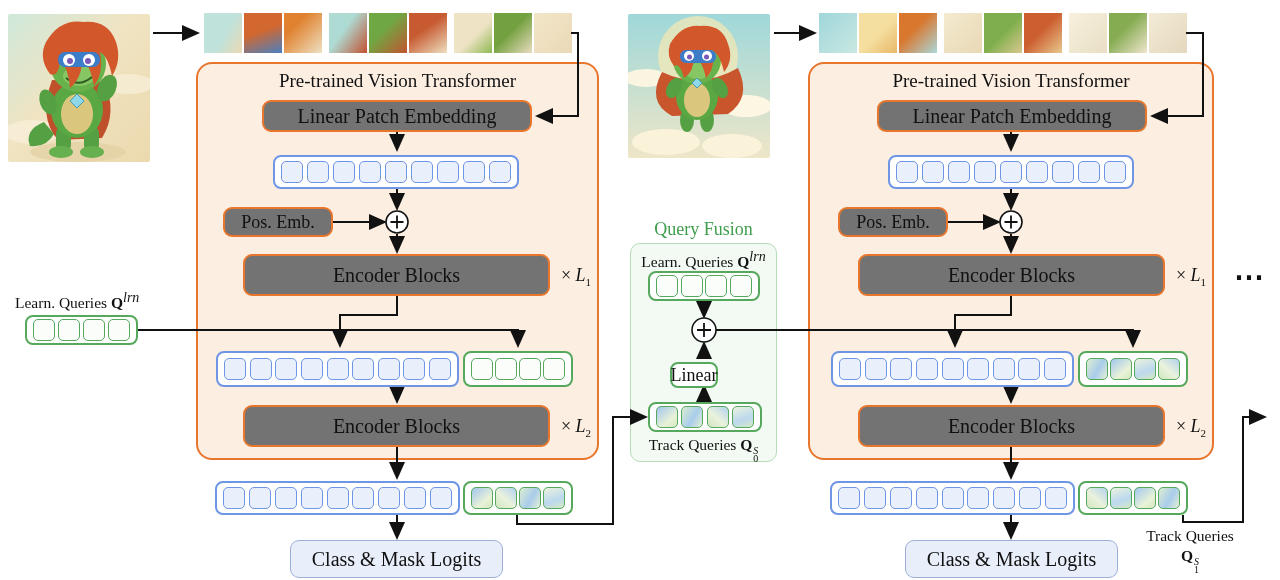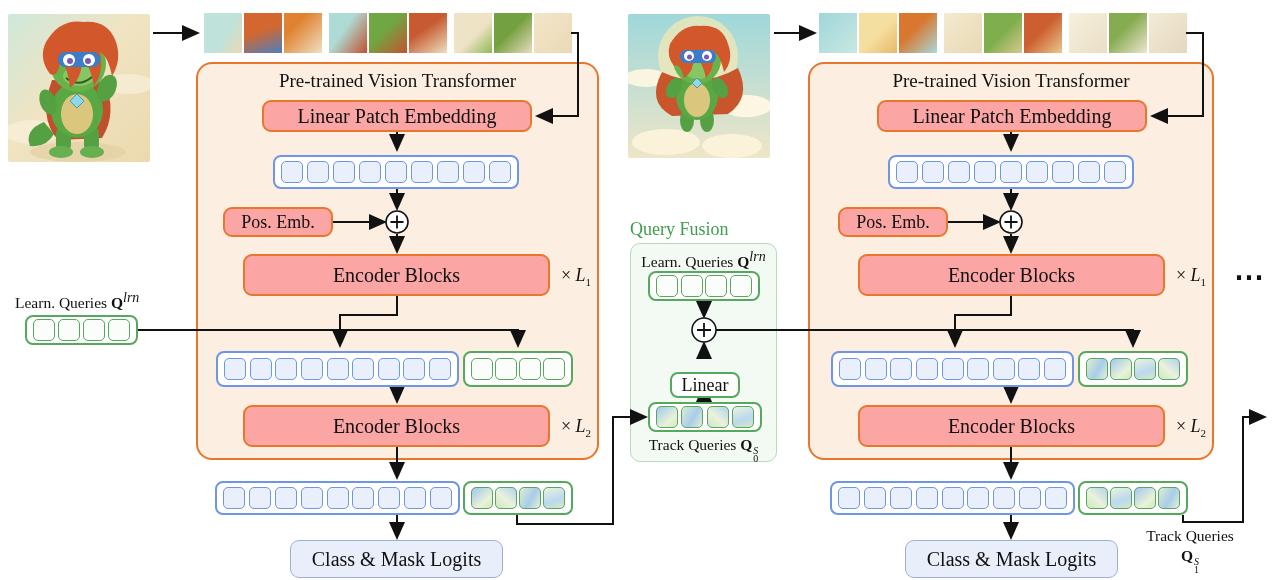--- a/index.html
+++ b/index.html
@@ -1,21 +1,21 @@
 <!DOCTYPE html>
 <html><head>
 <meta charset="utf-8">
 <style>
   html,body{margin:0;padding:0;background:#ffffff;}
   body{font-family:"Liberation Serif", serif; color:#111;}
   #stage{position:relative;width:1280px;height:580px;background:#fff;overflow:hidden;}
 
   
   .panel{position:absolute;background:#FCEFE2;border:2px solid #E8762C;border-radius:16px;box-sizing:border-box;}
-  .obox{position:absolute;background:#fca5a5;border:2px solid #E8762C;border-radius:9px;box-sizing:border-box;
+  .obox{position:absolute;background:#737373;border:2px solid #E8762C;border-radius:9px;box-sizing:border-box;
         display:flex;align-items:center;justify-content:center;font-size:20px;}
   .obox.small{font-size:18px;}
 
   
   .trow{position:absolute;background:#fff;border-radius:8px;box-sizing:border-box;
         display:flex;align-items:center;justify-content:space-between;padding:0 6px;}
   .trow.b{border:2px solid #6E96E5;}
   .trow.g{border:2px solid #56A95C;}
   .tok{display:inline-block;width:22px;height:22px;border-radius:5px;box-sizing:border-box;}
   .tok.blue{background:#E9F0FC;border:1.5px solid #6E96E5;}
@@ -28,21 +28,21 @@
   
   .strip{position:absolute;display:flex;}
   .patch{width:38px;height:40px;display:inline-block;margin-left:2px;}
   .patch:first-child{margin-left:0;}
   .patch.grp{margin-left:7px;}
 
   
   .lbl{position:absolute;font-size:17px;white-space:nowrap;}
   .lbl.c{text-align:center;}
   .title{position:absolute;font-size:19px;text-align:center;}
-  .qf-title{position:absolute;font-size:18px;color:#3F9E4D;}
+  .qf-title{position:absolute;font-size:18px;text-align:center;color:#3F9E4D;}
   .small-lbl{font-size:15.5px;}
   .xl{position:absolute;font-size:18px;text-align:center;white-space:nowrap;}
   .xl i{font-style:italic;}
   sub{font-size:11px;}
   sup{font-size:14px;font-style:italic;}
   .stk{display:inline-flex;flex-direction:column;align-items:flex-start;font-size:10px;line-height:8px;vertical-align:-4px;margin-left:1px;}
   .stk .sS{font-style:italic;}
   .dots{position:absolute;font-size:30px;font-weight:bold;letter-spacing:2px;text-align:center;}
 
   
@@ -282,21 +282,21 @@
 
   <div class="lbl small-lbl c" style="left:632px;top:249px;width:143px;">
     <span>Learn. Queries </span><b>Q</b><sup>lrn</sup>
   </div>
   <div class="trow g" style="left:648px;top:271px;width:112px;height:30px;">
       <span class="tok green"></span>
       <span class="tok green"></span>
       <span class="tok green"></span>
       <span class="tok green"></span>
     </div>
-  <div class="gwhite" style="left:670px;top:372px;width:70px;height:26px;">Linear</div>
+  <div class="gwhite" style="left:670px;top:362px;width:48px;height:26px;">Linear</div>
   <div class="trow g" style="left:648px;top:402px;width:114px;height:30px;">
       <span class="tok grad-a"></span>
       <span class="tok grad-c"></span>
       <span class="tok grad-b"></span>
       <span class="tok grad-d"></span>
     </div>
   <div class="lbl small-lbl c" style="left:630px;top:436px;width:147px;">
     <span>Track Queries </span><b>Q</b><span class="stk">
         <span class="sS">S</span>
         <span>0</span>

